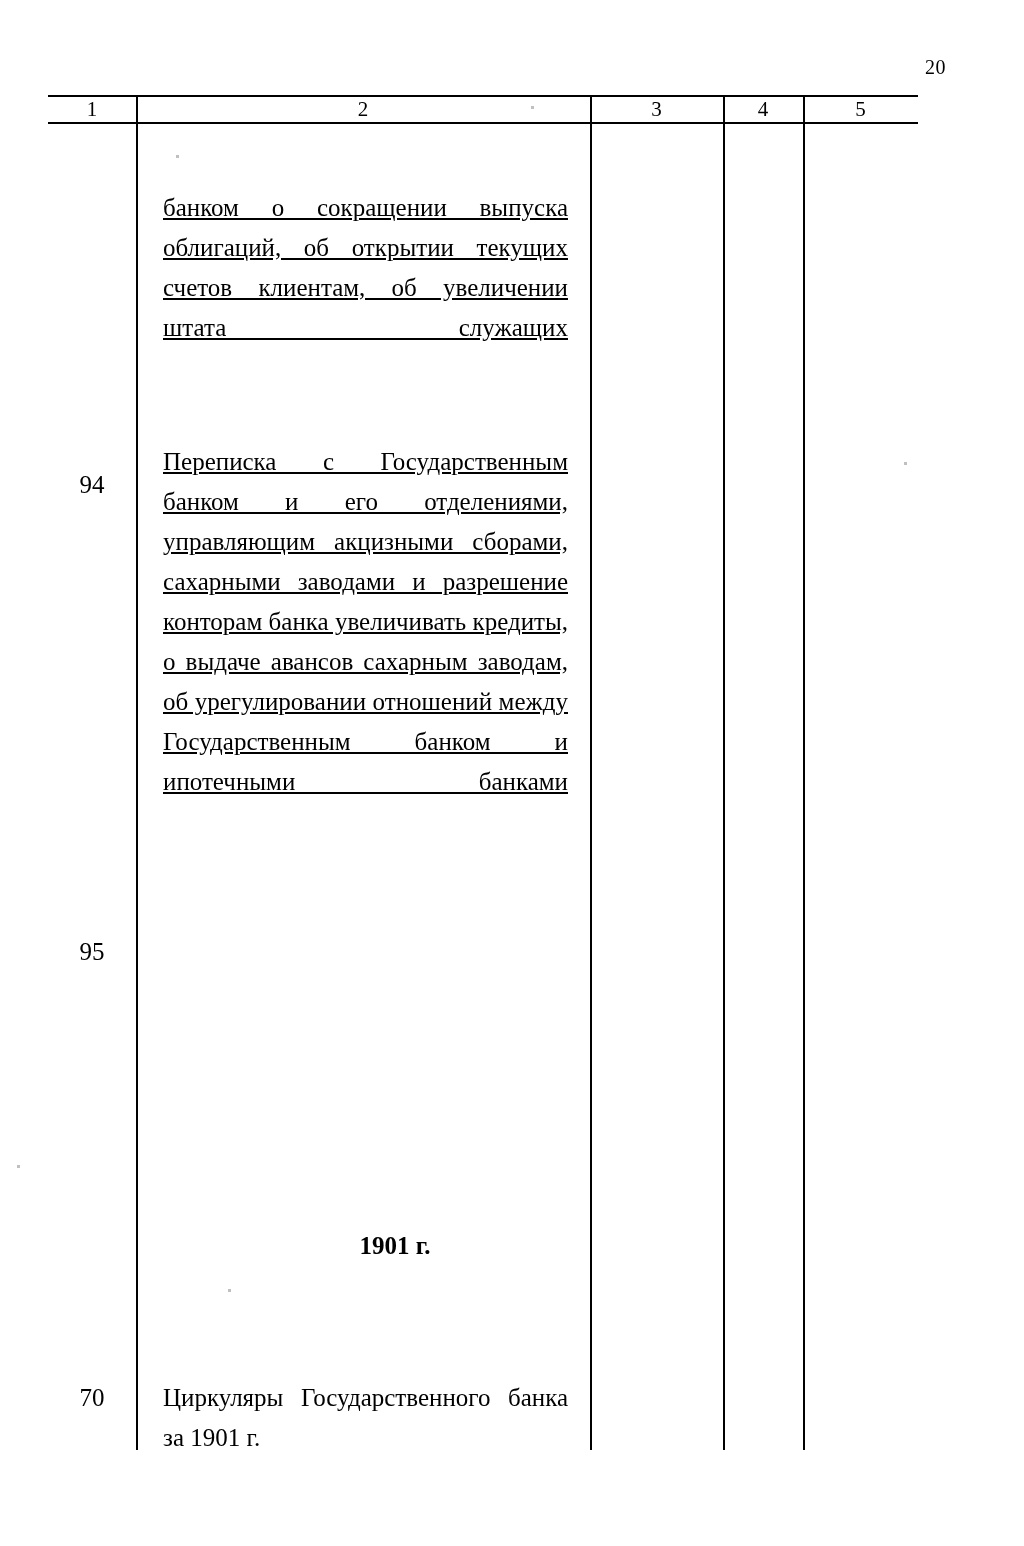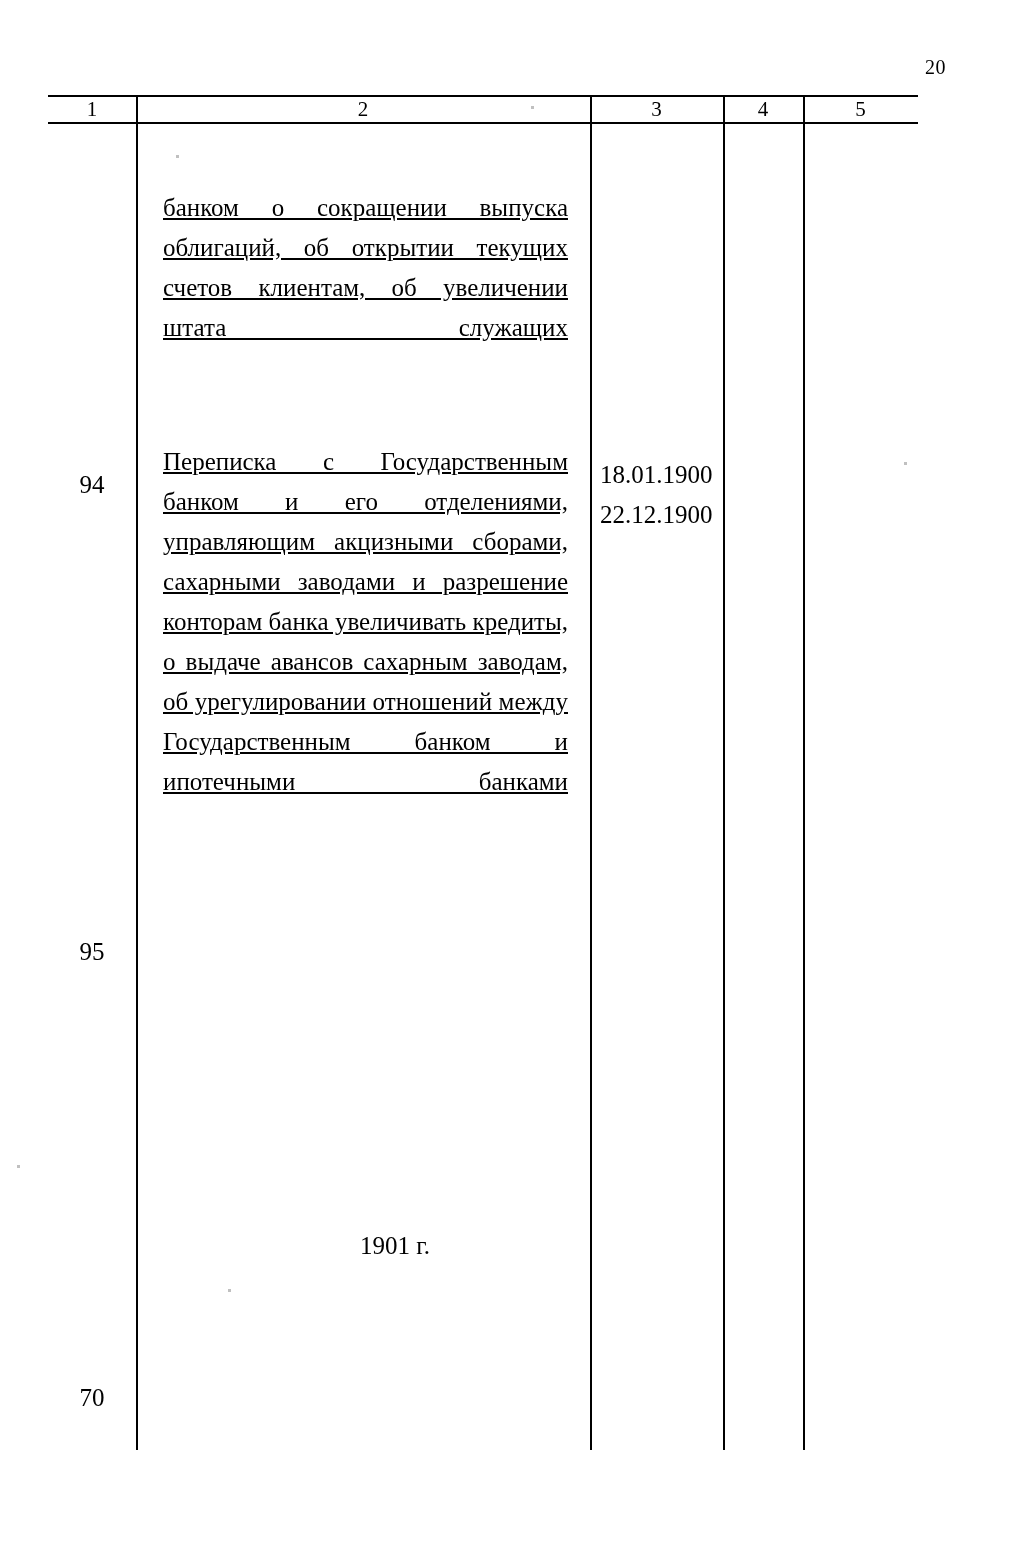--- a/index.html
+++ b/index.html
@@ -105,21 +105,21 @@
     white-space: pre-line;
   }
 
   .year-heading {
     position: absolute;
     left: 136px;
     width: 518px;
     text-align: center;
     font-size: 25px;
     line-height: 40px;
-    font-weight: normal;
+    font-weight: bold;
   }
 
   
   .row-a-desc { top: 188px; }
 
   .row-94-num  { top: 455px; margin-top: 10px; }
   .row-94-desc { top: 442px; }
   .row-94-date { top: 455px; }
 
   .row-95-num  { top: 932px; }
@@ -156,28 +156,27 @@
   <div class="col-head ch1">1</div>
   <div class="col-head ch2">2</div>
   <div class="col-head ch3">3</div>
   <div class="col-head ch4">4</div>
   <div class="col-head ch5">5</div>
 
   <div class="desc-cell justify-all row-a-desc">банком о сокращении выпуска облигаций, об открытии текущих счетов клиентам, об увеличении штата служащих</div>
 
   <div class="num-cell row-94-num">94</div>
   <div class="desc-cell justify-all row-94-desc">Переписка с Государственным банком и его отделениями, управляющим акцизными сборами, сахарными заводами и разрешение конторам банка увеличивать кредиты, о выдаче авансов сахарным заводам, об урегулировании отношений между Государственным банком и ипотечными банками</div>
-  <div class="date-cell row-94-date">18.01.1900
-22.12.1900</div>
 
   <div class="num-cell row-95-num">95</div>
 
   <div class="year-heading row-year">1901 г.</div>
 
   <div class="num-cell row-96-num">70</div>
+  <div class="desc-cell row-96-desc">Циркуляры Государственного банка за 1901 г.</div>
 
   <div class="speck" style="left:531px; top:106px; width:3px; height:3px;"></div>
   <div class="speck" style="left:176px; top:155px; width:3px; height:3px;"></div>
   <div class="speck" style="left:904px; top:462px; width:3px; height:3px;"></div>
   <div class="speck" style="left:17px; top:1165px; width:3px; height:3px;"></div>
   <div class="speck" style="left:228px; top:1289px; width:3px; height:3px;"></div>
 
 </div>
 
 </body></html>

